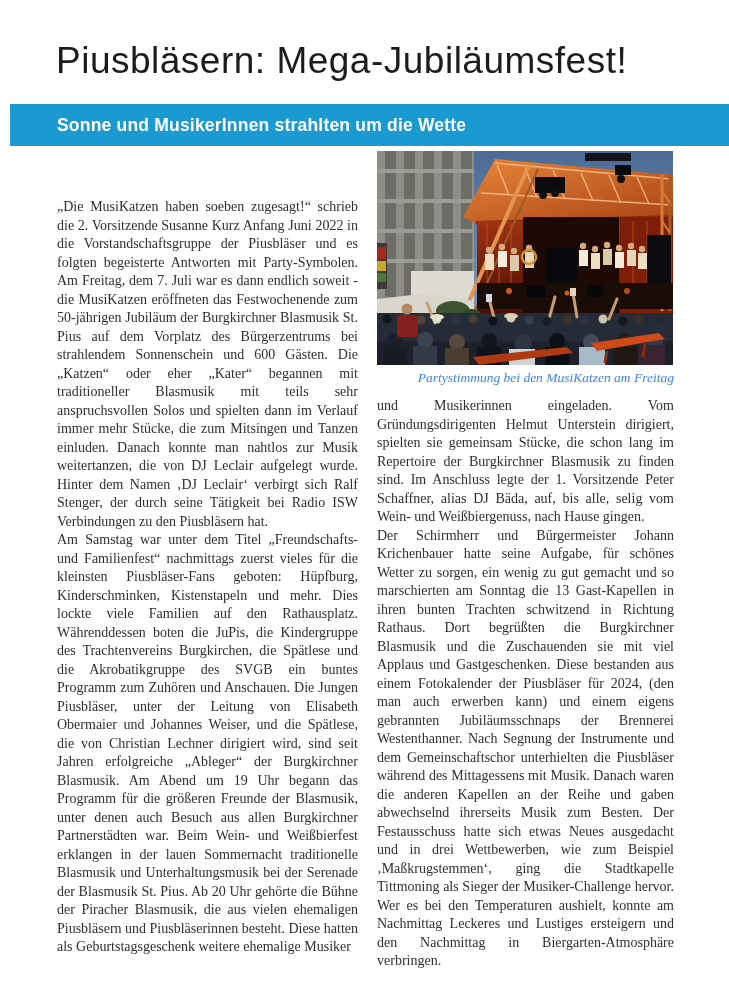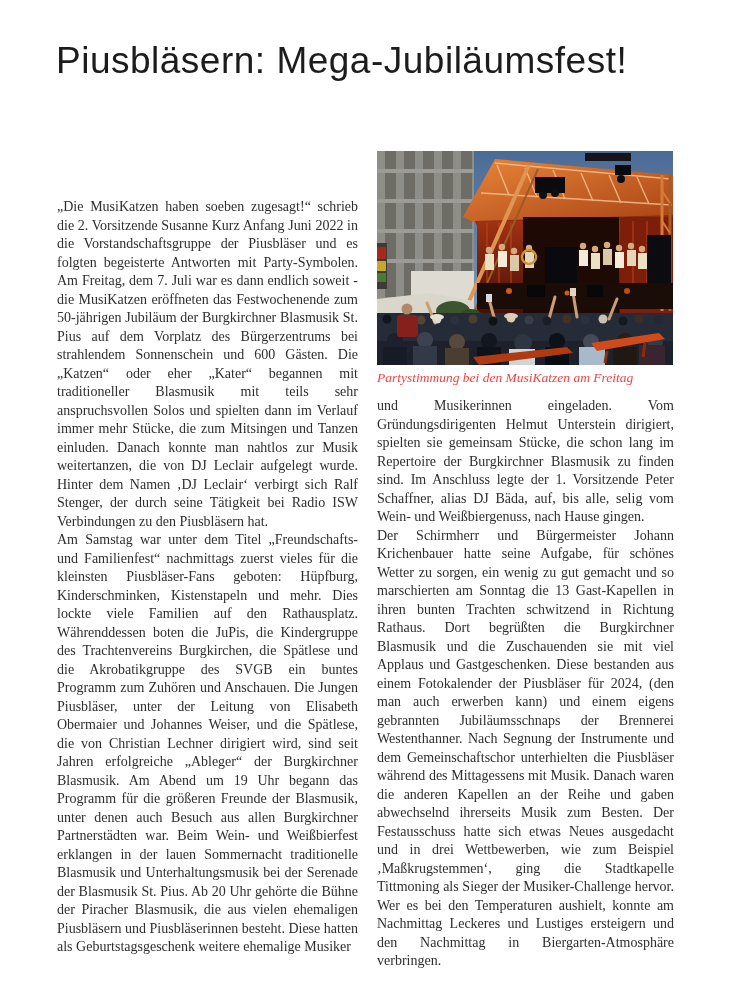--- a/index.html
+++ b/index.html
@@ -25,30 +25,33 @@
   .col-left{position:absolute;left:57px;top:198px;width:301px;font-family:Liberation Serif, serif;}
   .col-right{position:absolute;left:377px;top:151px;width:297px;}
   p.body{
     margin:0;font-size:14px;line-height:18.5px;text-align:justify;
     color:#2e2e2e;hyphens:auto;-webkit-hyphens:auto;
   }
   figure.photo-figure{margin:0 0 10px 0;padding:0;}
   svg.photo{display:block;width:296px;height:214px;}
   figcaption.photo-caption{
     margin-top:4px;font-style:italic;font-size:13.5px;line-height:18px;
-    color:#ef4444;
+    text-align:right;color:#3b82f6;
   }
 </style>
 </head>
 <body>
 
 <div class="page">
 
   <h1 class="title">Piusbläsern: Mega-Jubiläumsfest!</h1>
 
+  <div class="subtitle-bar" style="background: rgb(27, 154, 210);">
+    <span class="subtitle">Sonne und MusikerInnen strahlten um die Wette</span>
+  </div>
 
   <div class="col-left">
     <p class="body">„Die MusiKatzen haben soeben zugesagt!“ schrieb die 2. Vorsitzende Susanne Kurz Anfang Juni 2022 in die Vorstandschaftsgruppe der Piusbläser und es folgten begeisterte Antworten mit Party-Symbolen. Am Freitag, dem 7. Juli war es dann endlich soweit - die MusiKatzen eröffneten das Festwochenende zum 50-jährigen Jubiläum der Burgkirchner Blasmusik St. Pius auf dem Vorplatz des Bürgerzentrums bei strahlendem Sonnenschein und 600 Gästen. Die „Katzen“ oder eher „Kater“ begannen mit traditioneller Blasmusik mit teils sehr anspruchsvollen Solos und spielten dann im Verlauf immer mehr Stücke, die zum Mitsingen und Tanzen einluden. Danach konnte man nahtlos zur Musik weitertanzen, die von DJ Leclair aufgelegt wurde. Hinter dem Namen ‚DJ Leclair‘ verbirgt sich Ralf Stenger, der durch seine Tätigkeit bei Radio ISW Verbindungen zu den Piusbläsern hat.</p>
     <p class="body">Am Samstag war unter dem Titel „Freundschafts- und Familienfest“ nachmittags zuerst vieles für die kleinsten Piusbläser-Fans geboten: Hüpfburg, Kinderschminken, Kistenstapeln und mehr. Dies lockte viele Familien auf den Rathausplatz. Währenddessen boten die JuPis, die Kindergruppe des Trachtenvereins Burgkirchen, die Spätlese und die Akrobatikgruppe des SVGB ein buntes Programm zum Zuhören und Anschauen. Die Jungen Piusbläser, unter der Leitung von Elisabeth Obermaier und Johannes Weiser, und die Spätlese, die von Christian Lechner dirigiert wird, sind seit Jahren erfolgreiche „Ableger“ der Burgkirchner Blasmusik. Am Abend um 19 Uhr begann das Programm für die größeren Freunde der Blasmusik, unter denen auch Besuch aus allen Burgkirchner Partnerstädten war. Beim Wein- und Weißbierfest erklangen in der lauen Sommernacht traditionelle Blasmusik und Unterhaltungsmusik bei der Serenade der Blasmusik St. Pius. Ab 20 Uhr gehörte die Bühne der Piracher Blasmusik, die aus vielen ehemaligen Piusbläsern und Piusbläserinnen besteht. Diese hatten als Geburtstagsgeschenk weitere ehemalige Musiker</p>
   </div>
 
   <div class="col-right">
     <figure class="photo-figure">
       <svg class="photo" viewBox="0 0 296 214" role="img">
         <defs>

